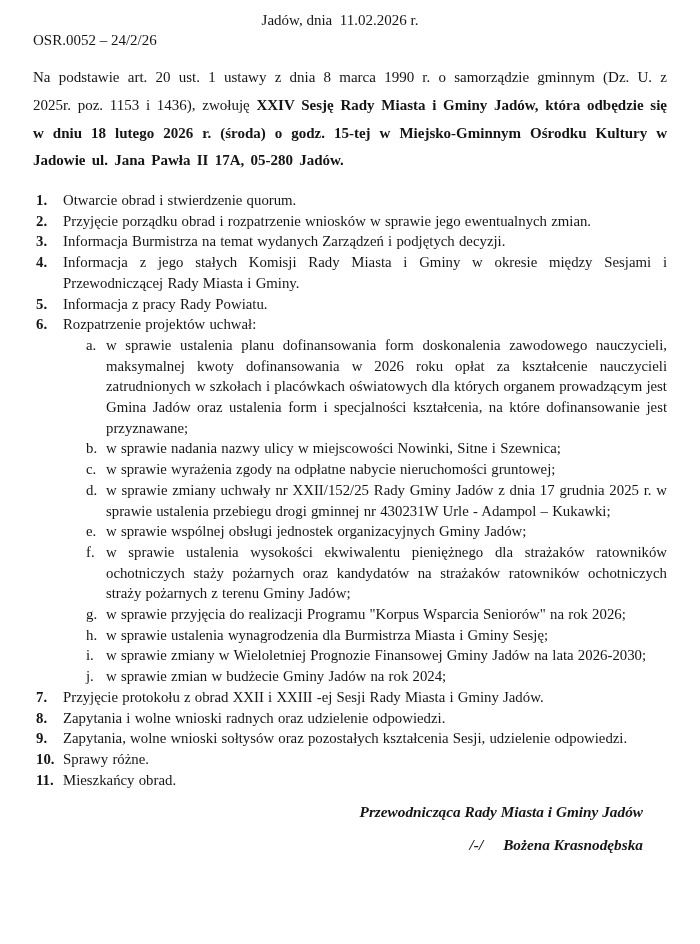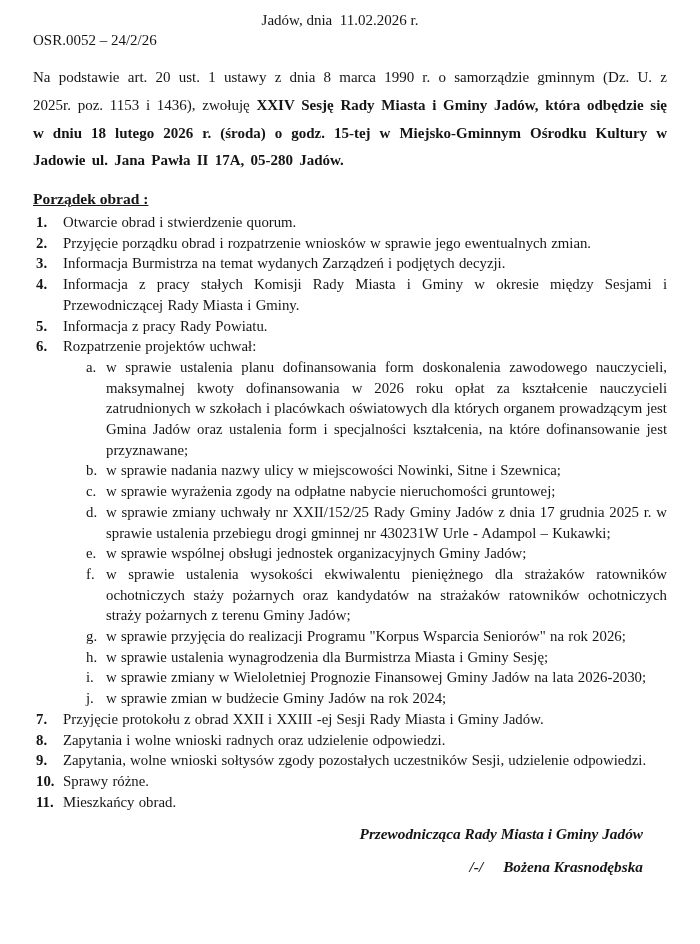--- a/index.html
+++ b/index.html
@@ -84,39 +84,38 @@
 </head>
 <body>
 
 <div class="page">
 
   <div class="date-line">Jadów, dnia  11.02.2026 r.</div>
   <div class="ref-line">OSR.0052 – 24/2/26</div>
 
   <p class="intro"><span>Na podstawie art. 20 ust. 1 ustawy z dnia 8 marca 1990 r. o samorządzie gminnym (Dz. U. z 2025r. poz. 1153 i 1436), zwołuję </span><span class="bold-part">XXIV Sesję Rady Miasta i Gminy Jadów, która odbędzie się w dniu 18 lutego 2026 r. (środa) o godz. 15-tej w Miejsko-Gminnym Ośrodku Kultury w Jadowie ul. Jana Pawła II 17A, 05-280 Jadów.</span></p>
 
-  <div class="agenda-heading">Porządek obrad :</div>
 
   <div class="agenda">
 
     <div class="row">
       <span class="num">1.</span>
       <span class="txt">Otwarcie obrad i stwierdzenie quorum.</span>
     </div>
     <div class="row">
       <span class="num">2.</span>
       <span class="txt">Przyjęcie porządku obrad i rozpatrzenie wniosków w sprawie jego ewentualnych zmian.</span>
     </div>
     <div class="row">
       <span class="num">3.</span>
       <span class="txt">Informacja Burmistrza na temat wydanych Zarządzeń i podjętych decyzji.</span>
     </div>
     <div class="row">
       <span class="num">4.</span>
-      <span class="txt">Informacja z pracy stałych Komisji Rady Miasta i Gminy w okresie między Sesjami i Przewodniczącej Rady Miasta i Gminy.</span>
+      <span class="txt">Informacja z jego stałych Komisji Rady Miasta i Gminy w okresie między Sesjami i Przewodniczącej Rady Miasta i Gminy.</span>
     </div>
     <div class="row">
       <span class="num">5.</span>
       <span class="txt">Informacja z pracy Rady Powiatu.</span>
     </div>
     <div class="row">
       <span class="num">6.</span>
       <span class="txt">Rozpatrzenie projektów uchwał:</span>
     </div>
 
@@ -166,21 +165,21 @@
     <div class="row">
       <span class="num">7.</span>
       <span class="txt">Przyjęcie protokołu z obrad XXII i XXIII -ej Sesji Rady Miasta i Gminy Jadów.</span>
     </div>
     <div class="row">
       <span class="num">8.</span>
       <span class="txt">Zapytania i wolne wnioski radnych oraz udzielenie odpowiedzi.</span>
     </div>
     <div class="row">
       <span class="num">9.</span>
-      <span class="txt">Zapytania, wolne wnioski sołtysów zgody pozostałych uczestników Sesji, udzielenie odpowiedzi.</span>
+      <span class="txt">Zapytania, wolne wnioski sołtysów oraz pozostałych kształcenia Sesji, udzielenie odpowiedzi.</span>
     </div>
     <div class="row">
       <span class="num">10.</span>
       <span class="txt">Sprawy różne.</span>
     </div>
     <div class="row">
       <span class="num">11.</span>
       <span class="txt">Mieszkańcy obrad.</span>
     </div>
 

